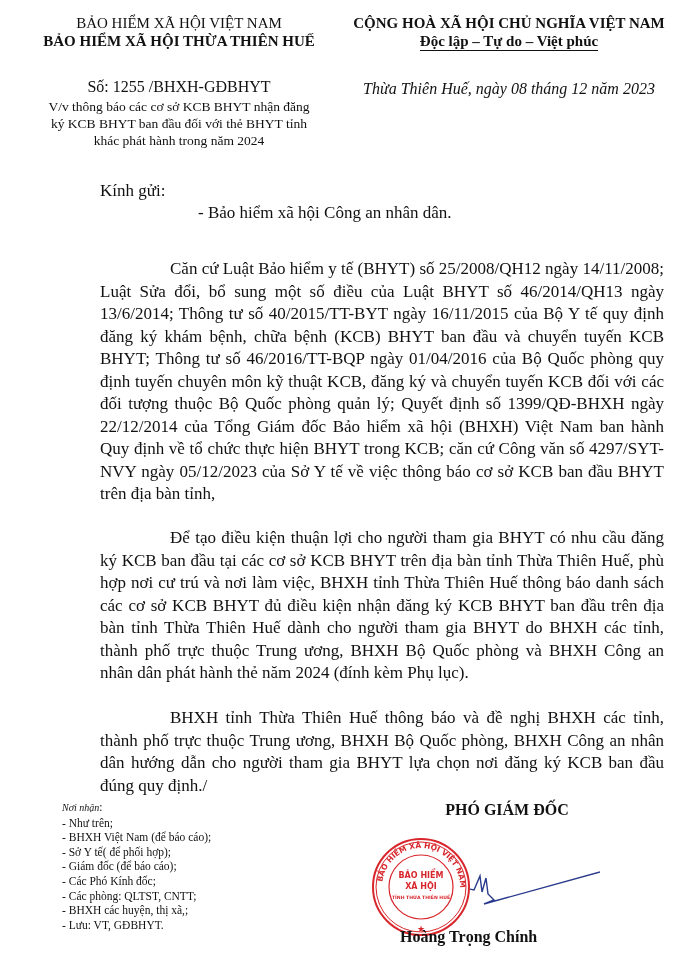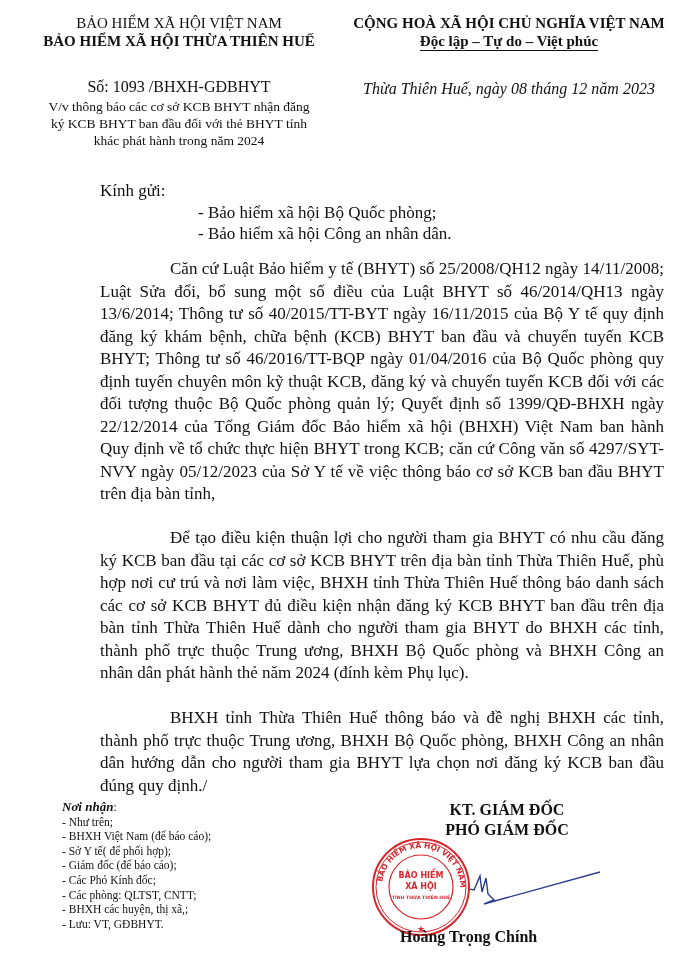--- a/index.html
+++ b/index.html
@@ -15,71 +15,69 @@
   .hdr-right .l1 { font-size: 15px; font-weight: bold; line-height: 18px; }
   .hdr-right .l2 { font-size: 15px; font-weight: bold; line-height: 18px; display: inline-block; border-bottom: 1px solid #111; }
   .docno { left: 20px; top: 78px; width: 318px; font-size: 16px; line-height: 18px; }
   .subject { left: 20px; top: 98px; width: 318px; font-size: 13.5px; line-height: 17px; }
   .dateline { left: 330px; top: 80px; width: 358px; font-size: 16px; font-style: italic; }
   .recip { left: 100px; top: 172px; font-size: 17px; line-height: 21.5px; margin-top: 8px; }
   .recip .item { padding-left: 98px; }
   .para { left: 100px; width: 564px; font-size: 17px; line-height: 22.5px; text-align: justify; }
   .para .indent { display: inline-block; width: 70px; }
   .noinhan { left: 62px; top: 800px; font-size: 11.5px; line-height: 14.6px; }
-  .noinhan .title { font-weight: bold; font-style: italic; font-size: 13px; }
+  .noinhan .title { font-weight: normal; font-style: italic; font-size: 10px; }
   .sig { left: 400px; top: 800px; width: 214px; font-size: 16px; font-weight: bold; line-height: 20px; }
   .signame { left: 400px; top: 928px; font-size: 16px; font-weight: bold; }
   .stamp { left: 370px; top: 836px; width: 102px; height: 102px; }
   .sigline { left: 470px; top: 870px; width: 130px; height: 50px; }
 </style>
 </head>
 <body>
 
 <div class="abs hdr-left center">
   <div class="l1">BẢO HIỂM XÃ HỘI VIỆT NAM</div>
   <div class="l2"><span>BẢO HIỂM </span><span class="ul">XÃ HỘI THỪA</span><span> THIÊN HUẾ</span></div>
 </div>
 
 <div class="abs hdr-right center">
   <div class="l1">CỘNG HOÀ XÃ HỘI CHỦ NGHĨA VIỆT NAM</div>
   <div class="l2">Độc lập – Tự do – Việt phúc</div>
 </div>
 
-<div class="abs docno center">Số:  1093  /BHXH-GĐBHYT</div>
+<div class="abs docno center">Số:  1255  /BHXH-GĐBHYT</div>
 <div class="abs subject center">
   <div>V/v thông báo các cơ sở KCB BHYT nhận đăng</div>
   <div>ký KCB BHYT ban đầu đối với thẻ BHYT tỉnh</div>
   <div>khác phát hành trong năm 2024</div>
 </div>
 <div class="abs dateline center">Thừa Thiên Huế, ngày 08 tháng 12 năm 2023</div>
 
 <div class="abs recip">
   <div>Kính gửi:</div>
-  <div class="item">- Bảo hiểm xã hội Bộ Quốc phòng;</div>
   <div class="item">- Bảo hiểm xã hội Công an nhân dân.</div>
 </div>
 
 <div class="abs para" style="top:258px;"><span class="indent"></span><span>Căn cứ Luật Bảo hiểm y tế (BHYT) số 25/2008/QH12 ngày 14/11/2008; Luật Sửa đổi, bổ sung một số điều của Luật BHYT số 46/2014/QH13 ngày 13/6/2014; Thông tư số 40/2015/TT-BYT ngày 16/11/2015 của Bộ Y tế quy định đăng ký khám bệnh, chữa bệnh (KCB) BHYT ban đầu và chuyển tuyến KCB BHYT; Thông tư số 46/2016/TT-BQP ngày 01/04/2016 của Bộ Quốc phòng quy định tuyến chuyên môn kỹ thuật KCB, đăng ký và chuyển tuyến KCB đối với các đối tượng thuộc Bộ Quốc phòng quản lý; Quyết định số 1399/QĐ-BHXH ngày 22/12/2014 của Tổng Giám đốc Bảo hiểm xã hội (BHXH) Việt Nam ban hành Quy định về tổ chức thực hiện BHYT trong KCB; căn cứ Công văn số 4297/SYT-NVY ngày 05/12/2023 của Sở Y tế về việc thông báo cơ sở KCB ban đầu BHYT trên địa bàn tỉnh,</span></div>
 <div class="abs para" style="top:527px;"><span class="indent"></span><span>Để tạo điều kiện thuận lợi cho người tham gia BHYT có nhu cầu đăng ký KCB ban đầu tại các cơ sở KCB BHYT trên địa bàn tỉnh Thừa Thiên Huế, phù hợp nơi cư trú và nơi làm việc, BHXH tỉnh Thừa Thiên Huế thông báo danh sách các cơ sở KCB BHYT đủ điều kiện nhận đăng ký KCB BHYT ban đầu trên địa bàn tỉnh Thừa Thiên Huế dành cho người tham gia BHYT do BHXH các tỉnh, thành phố trực thuộc Trung ương, BHXH Bộ Quốc phòng và BHXH Công an nhân dân phát hành thẻ năm 2024 (đính kèm Phụ lục).</span></div>
 <div class="abs para" style="top:707px;"><span class="indent"></span><span>BHXH tỉnh Thừa Thiên Huế thông báo và đề nghị BHXH các tỉnh, thành phố trực thuộc Trung ương, BHXH Bộ Quốc phòng, BHXH Công an nhân dân hướng dẫn cho người tham gia BHYT lựa chọn nơi đăng ký KCB ban đầu đúng quy định./</span></div>
 
 <div class="abs noinhan">
   <div><span class="title">Nơi nhận</span><span>:</span></div>
   <div>- Như trên;</div>
   <div>- BHXH Việt Nam (để báo cáo);</div>
   <div>- Sở Y tế( để phối hợp);</div>
   <div>- Giám đốc (để báo cáo);</div>
   <div>- Các Phó Kính đốc;</div>
   <div>- Các phòng: QLTST, CNTT;</div>
   <div>- BHXH các huyện, thị xã,;</div>
   <div>- Lưu: VT, GĐBHYT.</div>
 </div>
 
 <div class="abs sig center">
-  <div>KT. GIÁM ĐỐC</div>
   <div>PHÓ GIÁM ĐỐC</div>
 </div>
 
 <svg class="abs stamp" viewBox="0 0 102 102">
   <circle cx="51" cy="51" r="48" fill="none" stroke="#d8262c" stroke-width="2"></circle>
   <circle cx="51" cy="51" r="45" fill="none" stroke="#d8262c" stroke-width="1"></circle>
   <circle cx="51" cy="51" r="32" fill="none" stroke="#d8262c" stroke-width="1.2"></circle>
   <defs>
       <path id="arc" d="M 12 51 A 39 39 0 1 1 90 51"></path>
     </defs>

